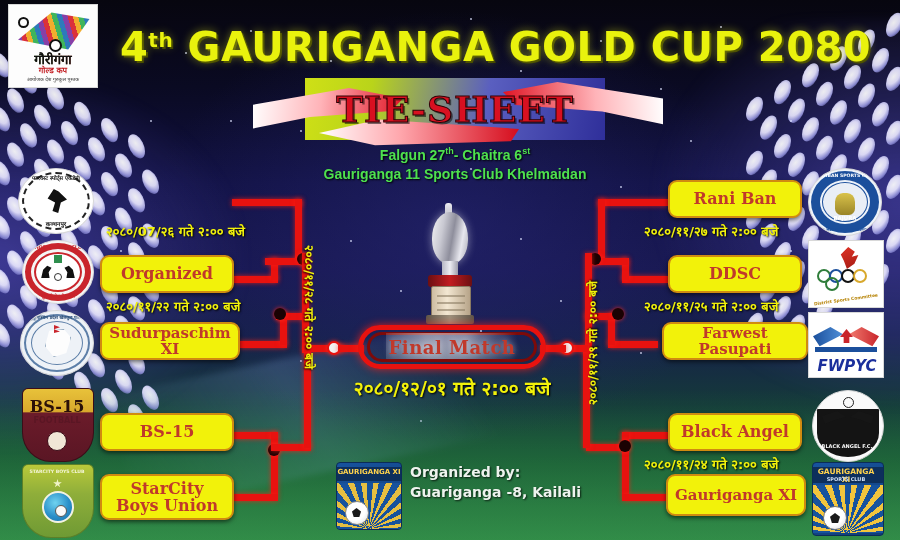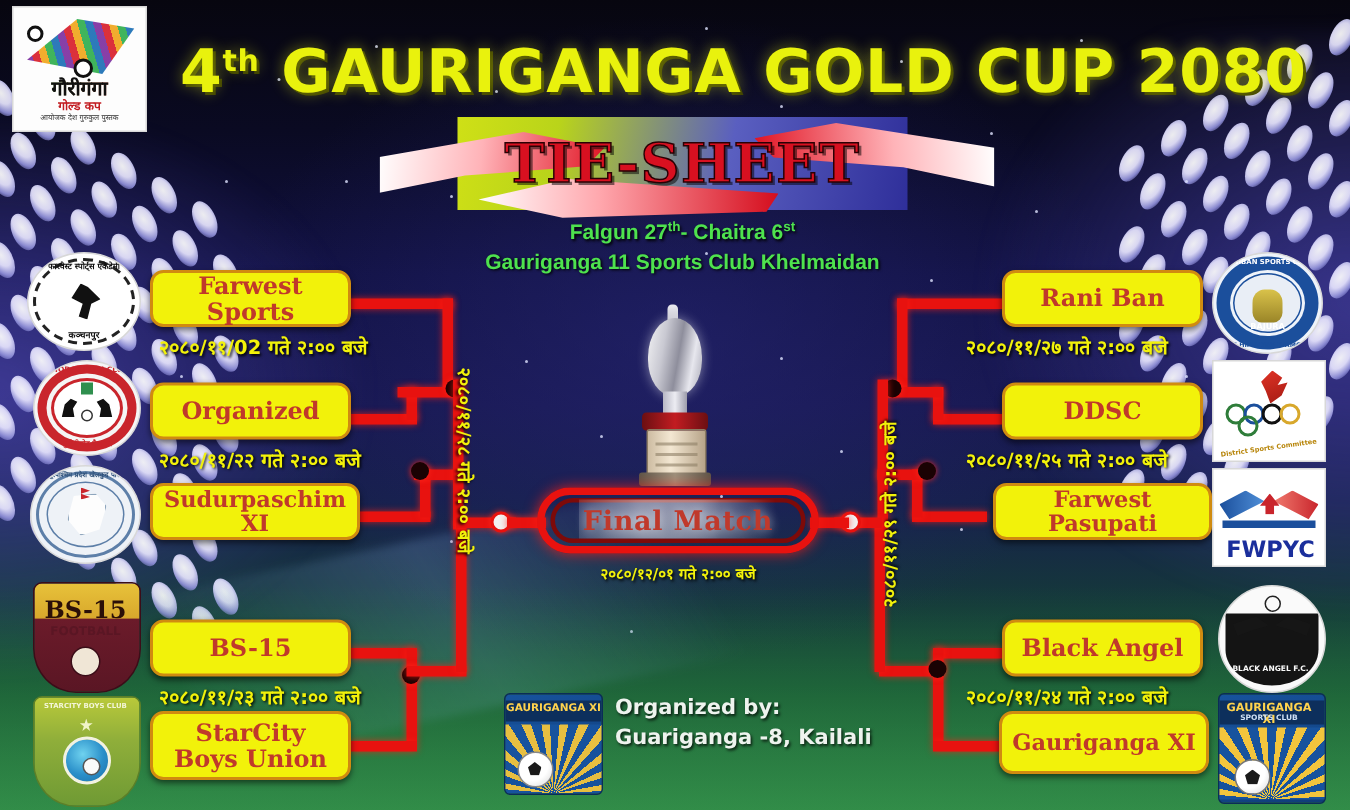--- a/index.html
+++ b/index.html
@@ -123,21 +123,21 @@
   #finalOuter{position:absolute;inset:0;border:5px solid #e8120f;border-radius:22px;
     box-shadow:0 0 9px rgba(255,30,20,.8);}
   #finalInner{position:absolute;left:9px;top:7px;right:9px;bottom:7px;border:3px solid #7d0a09;border-radius:16px;}
   #finalLabel{position:absolute;inset:0;display:flex;align-items:center;justify-content:center;
     font-family:"DejaVu Serif", serif;font-weight:bold;font-size:18px;color:#c0392b;
     text-shadow:0 0 7px rgba(255,255,255,.55);letter-spacing:.5px;}
   #finalSparkle{position:absolute;left:28px;top:8px;width:132px;height:26px;pointer-events:none;
     background:radial-gradient(circle at 30% 50%, rgba(255,255,255,.55) 0%, rgba(255,255,255,0) 60%),
                radial-gradient(circle at 62% 40%, rgba(255,255,255,.45) 0%, rgba(255,255,255,0) 60%);}
   #finalDate{position:absolute;left:340px;top:375px;width:224px;text-align:center;
-    font-family:"DejaVu Sans", sans-serif;font-size:10px;font-weight:bold;color:#f2f20a;
+    font-family:"DejaVu Sans", sans-serif;font-size:19px;font-weight:bold;color:#f2f20a;
     text-shadow:1px 1px 2px #000;}
 
   
   #orgLogo{position:absolute;left:336px;top:462px;width:64px;height:66px;border-radius:4px;
     background:linear-gradient(160deg,#17539e 0%, #103d78 100%);overflow:hidden;
     border:1px solid #0b2c57;}
   #orgLogo .band{position:absolute;left:0;right:0;top:4px;height:14px;background:#0d2f5c;
     color:#ffd34d;font-size:7px;font-weight:bold;text-align:center;line-height:8px;
     font-family:"DejaVu Sans", sans-serif;padding-top:1px;box-sizing:border-box;}
   #orgLogo .rays{position:absolute;left:-6px;top:20px;width:76px;height:46px;
@@ -414,30 +414,28 @@
     <div id="finalOuter"></div>
     <div id="finalInner"></div>
     <div id="finalSparkle"></div>
     <div id="finalLabel">Final Match</div>
   </div>
   <div id="finalDate">२०८०/१२/०१ गते २:०० बजे</div>
 
   <div class="vdate" id="vdL" style="left:318px;top:245px;transform:rotate(90deg);">२०८०/११/२८ गते २:०० बजे</div>
   <div class="vdate" id="vdR" style="left:584px;top:405px;transform:rotate(-90deg);">२०८०/११/२९ गते २:०० बजे</div>
 
-  <div class="tbox" style="left:100px;top:180px;width:134px;height:38px;">Farwest Sports</div>
-  <div class="dateL" style="left:106px;top:222px;">२०८०/११/02 गते २:०० बजे</div>
+  <div class="dateL" style="left:106px;top:222px;">२०८०/07/२६ गते २:०० बजे</div>
 
   <div class="tbox" style="left:100px;top:255px;width:134px;height:38px;">Organized</div>
   <div class="dateL" style="left:106px;top:297px;">२०८०/११/२२ गते २:०० बजे</div>
 
   <div class="tbox" style="left:100px;top:322px;width:140px;height:38px;font-size:15px;">Sudurpaschim XI</div>
 
   <div class="tbox" style="left:100px;top:413px;width:134px;height:38px;">BS-15</div>
-  <div class="dateL" style="left:106px;top:455px;">२०८०/११/२३ गते २:०० बजे</div>
 
   <div class="tbox" style="left:668px;top:180px;width:134px;height:38px;">Rani Ban</div>
 
   <div class="tbox" style="left:100px;top:474px;width:134px;height:46px;flex-direction:column;">
     <span>StarCity</span>
     <span>Boys Union</span>
   </div>
   <div class="dateL" style="left:644px;top:222px;">२०८०/११/२७ गते २:०० बजे</div>
 
   <div class="tbox" style="left:668px;top:255px;width:134px;height:38px;">DDSC</div>
@@ -544,21 +542,21 @@
       <div style="position:absolute;left:4px;top:14px;width:30px;height:20px;
         background:linear-gradient(90deg,#1b4f9c,#4f8fd8);
         clip-path:polygon(0 46%,58% 0,100% 36%,66% 62%,22% 96%);"></div>
       <div style="position:absolute;right:4px;top:14px;width:30px;height:20px;
         background:linear-gradient(270deg,#c9252c,#f07a6e);
         clip-path:polygon(100% 46%,42% 0,0 36%,34% 62%,78% 96%);"></div>
       <div style="position:absolute;left:31px;top:16px;width:13px;height:14px;background:#c9252c;
         clip-path:polygon(50% 0,100% 58%,72% 58%,72% 100%,28% 100%,28% 58%,0 58%);"></div>
       <div style="position:absolute;left:6px;top:34px;right:6px;height:5px;background:#1b4f9c;"></div>
       <div class="lg-text" style="position:absolute;left:4px;bottom:3px;width:68px;font-size:15px;font-weight:bold;color:#1b2f9c;
-        font-family:'DejaVu Sans',sans-serif;">FWPYC</div>
+        font-family:'DejaVu Sans',sans-serif;font-style:italic;">FWPYC</div>
     </div>
   </div>
 
   <div class="logoTile" style="left:812px;top:390px;width:70px;height:70px;border-radius:50%;background:#fafafa;">
     <div class="crest">
       <div style="position:absolute;left:4px;top:18px;right:4px;bottom:4px;
         background:#141414;border-radius:0 0 50% 50%;"></div>
       <div style="position:absolute;left:30px;top:6px;width:11px;height:11px;border-radius:50%;
         background:#fafafa;border:1px solid #222;box-sizing:border-box;"></div>
       <div style="position:absolute;left:9px;top:20px;width:24px;height:13px;background:#161616;

